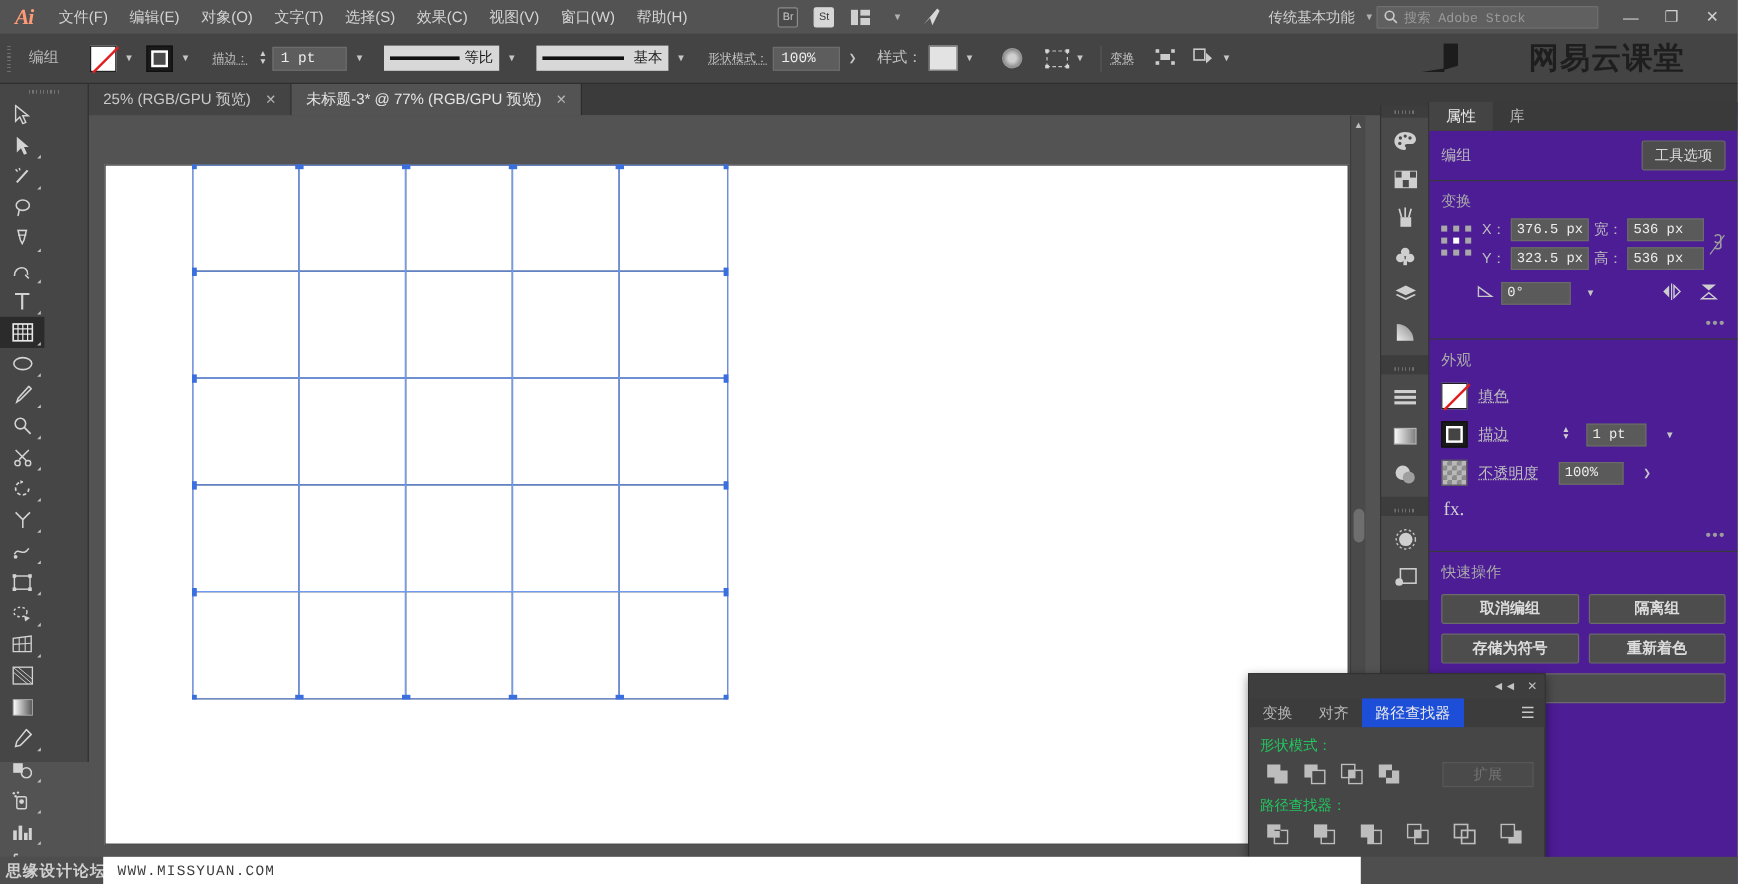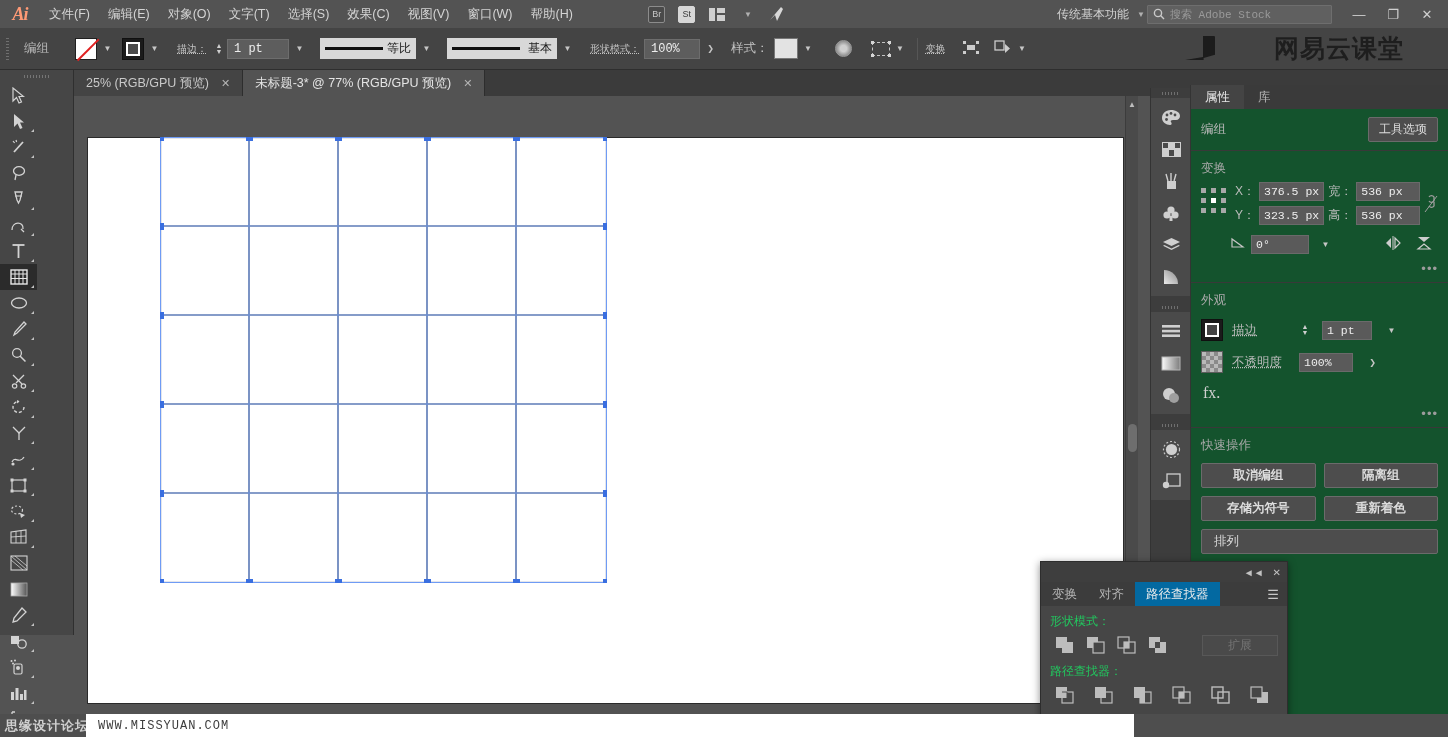--- a/index.html
+++ b/index.html
@@ -198,21 +198,21 @@
   }
   .dr-grp { background:#4a4a4a; margin:0 0 6px 0; padding:3px 0; }
   .dr-icn {
     width:40px; height:32px; display:flex; align-items:center; justify-content:center;
     color:#cdcdcd; font-size:15px;
   }
 
   
   .props {
     position:absolute; top:85px; left:1190px; width:258px; height:652px;
-    background:#14532d; border-left:1px solid #343434;
+    background:#4c1d95; border-left:1px solid #343434;
   }
   .panel-tabs { display:flex; height:24px; background:#3a3a3a; }
   .panel-tab {
     padding:0 14px; height:24px; display:flex; align-items:center;
     color:#b7b7b7; font-size:12.5px;
   }
   .panel-tab.active { background:#444444; color:#e8e8e8; }
   .prop-row-head {
     display:flex; align-items:center; justify-content:space-between;
     padding:8px 10px 8px 10px;
@@ -281,21 +281,21 @@
   
   .pf {
     position:absolute; left:1040px; top:561px; width:248px; height:160px;
     background:#464646; border:1px solid #2d2d2d; z-index:40;
     box-shadow:0 2px 8px rgba(0,0,0,.45);
   }
   .pf-bar { height:20px; background:#3e3e3e; display:flex; align-items:center; justify-content:flex-end; padding-right:6px; gap:9px; }
   .pf-bar span { color:#c2c2c2; font-size:10px; }
   .pf-tabs { display:flex; height:24px; background:#3c3c3c; align-items:stretch; }
   .pf-tab { padding:0 11px; display:flex; align-items:center; color:#b5b5b5; font-size:12.5px; }
-  .pf-tab.active { background:#0369a1; color:#ececec; }
+  .pf-tab.active { background:#1d4ed8; color:#ececec; }
   .pf-menu { margin-left:auto; color:#c8c8c8; font-size:13px; padding:0 8px; display:flex; align-items:center; }
   .pf-body { padding:7px 9px; }
   .pf-sect { color:#22c55e; font-size:12px; margin-bottom:4px; }
   .pf-row { display:flex; align-items:center; gap:3px; margin-bottom:7px; }
   .pf-btn {
     width:28px;height:22px;display:flex;align-items:center;justify-content:center;
   }
   .pf-expand {
     margin-left:auto; border:1px solid #585858; background:#4a4a4a; color:#737373;
     font-size:12px; height:21px; width:76px; display:flex; align-items:center; justify-content:center;
@@ -896,20 +896,24 @@
         <svg width="16" height="16" viewBox="0 0 16 16">
             <path d="M2 2 L14 2 L8 7 Z" fill="#cdcdcd"></path>
             <path d="M2 14 L14 14 L8 9 Z" fill="none" stroke="#cdcdcd" stroke-width="1.2"></path>
           </svg>
       </span>
     </div>
     <div class="dots">•••</div>
     <div class="sect-div"></div>
 
     <div class="sect-title">外观</div>
+    <div class="appear-row">
+      <span class="ap-sw-fill"></span>
+      <span class="ap-label">填色</span>
+    </div>
     <div class="appear-row">
       <span class="ap-sw-stroke"></span>
       <span class="ap-label">描边</span>
       <span class="spinner">
           <span>▲</span>
           <span>▼</span>
         </span>
       <span class="f-input" style="width:50px">1 pt</span>
       <span class="dd-arrow">▼</span>
     </div>

